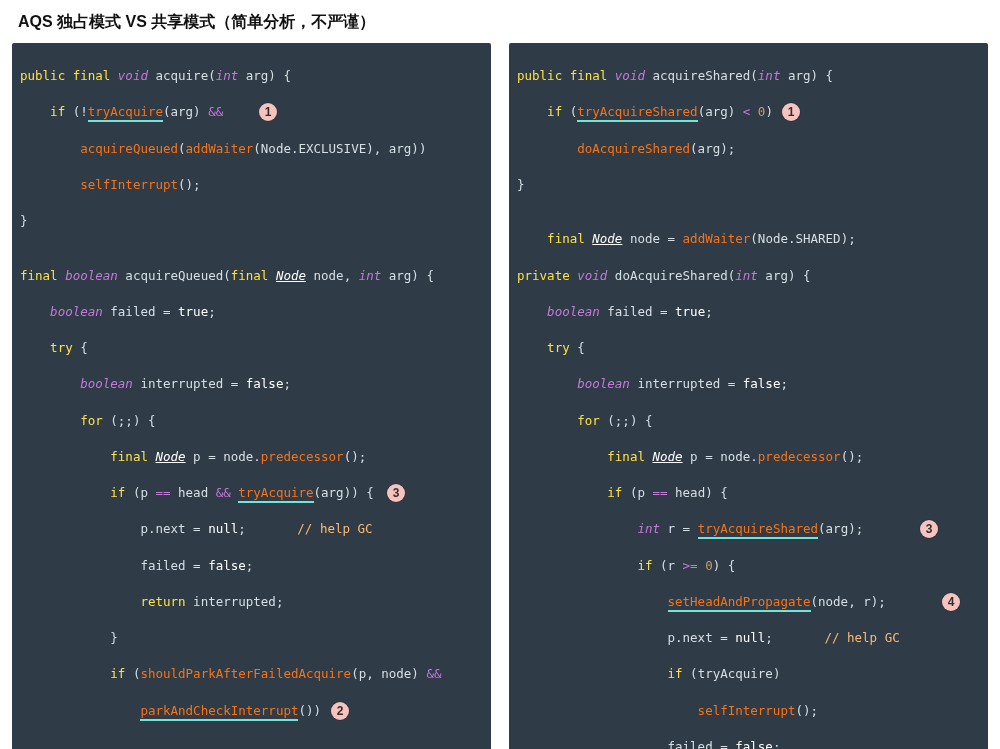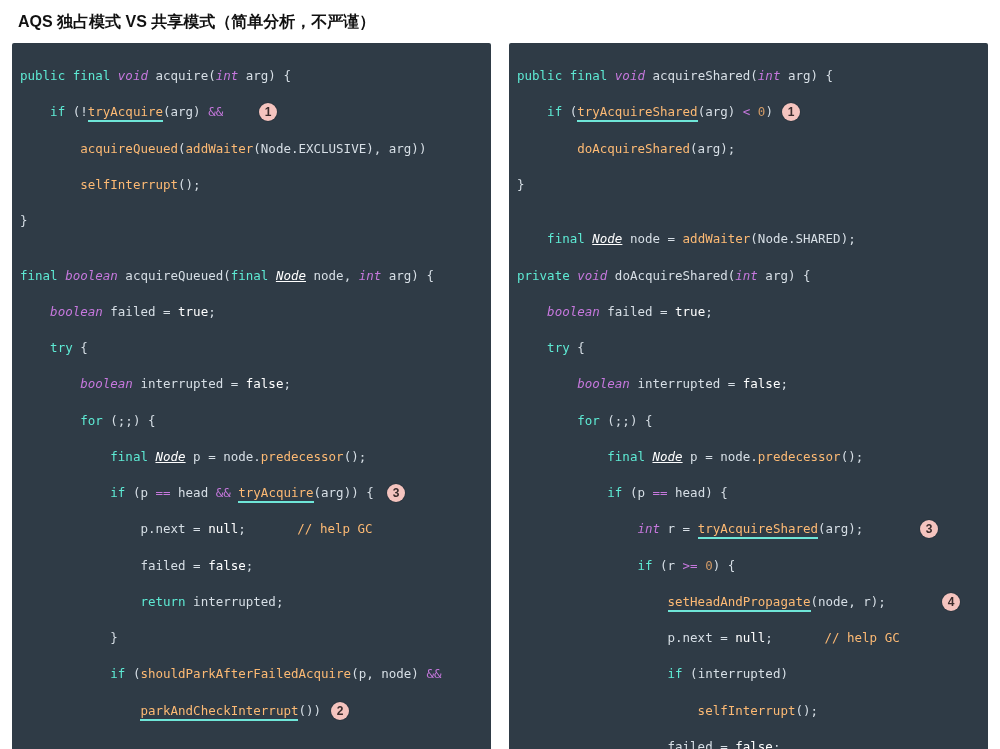--- a/index.html
+++ b/index.html
@@ -30,24 +30,24 @@
     border-radius: 2px;
     padding: 6px 8px 8px;
     font-family: Menlo, Consolas, "DejaVu Sans Mono", monospace;
     font-size: 12.5px;
     line-height: 1.45;
     position: relative;
     white-space: pre;
     overflow: hidden;
   }
   .code-block .ln { display: block; position: relative; }
-  .kw  { color: #5eead4; }           
+  .kw  { color: #fde047; }           
   .kw-i{ color: #c678dd; font-style: italic; }  
   .type{ color: #ffffff; font-style: italic; text-decoration: underline; }  
-  .fn  { color: #fdba74; }           
+  .fn  { color: #f97316; }           
   .op  { color: #c678dd; }
   .lit { color: #ffffff; }
   .num { color: #d19a66; }
   .cmt { color: #fdba74; margin-left: 44px; }
   .ul  { border-bottom: 2px solid #6fe6d8; padding-bottom: 1px; }
   .badge {
     position: absolute;
     background: #f5c4bf;
     color: #3a2b2b;
     font-weight: 700;
@@ -111,21 +111,21 @@
 <span class="ln"><span class="kw-i">    boolean</span><span> failed = </span><span class="lit">true</span><span>;</span></span>
 <span class="ln"><span class="kw">    try</span><span> {</span></span>
 <span class="ln"><span class="kw-i">        boolean</span><span> interrupted = </span><span class="lit">false</span><span>;</span></span>
 <span class="ln"><span class="kw">        for</span><span> (;;) {</span></span>
 <span class="ln"><span class="kw">            final </span><span class="type">Node</span><span> p = node.</span><span class="fn">predecessor</span><span>();</span></span>
 <span class="ln"><span class="kw">            if</span><span> (p </span><span class="op">==</span><span> head) {</span></span>
 <span class="ln"><span class="kw-i">                int</span><span> r = </span><span class="fn ul">tryAcquireShared</span><span>(arg);</span><span class="badge" style="right:42px;top:0px">3</span></span>
 <span class="ln"><span class="kw">                if</span><span> (r </span><span class="op">&gt;=</span><span> </span><span class="num">0</span><span>) {</span></span>
 <span class="ln"><span>                    </span><span class="fn ul">setHeadAndPropagate</span><span>(node, r);</span><span class="badge" style="right:20px;top:0px">4</span></span>
 <span class="ln"><span>                    p.next = </span><span class="lit">null</span><span>; </span><span class="cmt">// help GC</span></span>
-<span class="ln"><span class="kw">                    if</span><span> (interrupted)</span></span>
+<span class="ln"><span class="kw">                    if</span><span> (tryAcquire)</span></span>
 <span class="ln"><span class="fn">                        selfInterrupt</span><span>();</span></span>
 <span class="ln"><span>                    failed = </span><span class="lit">false</span><span>;</span></span>
 
 
 
 
 
 
 
 

